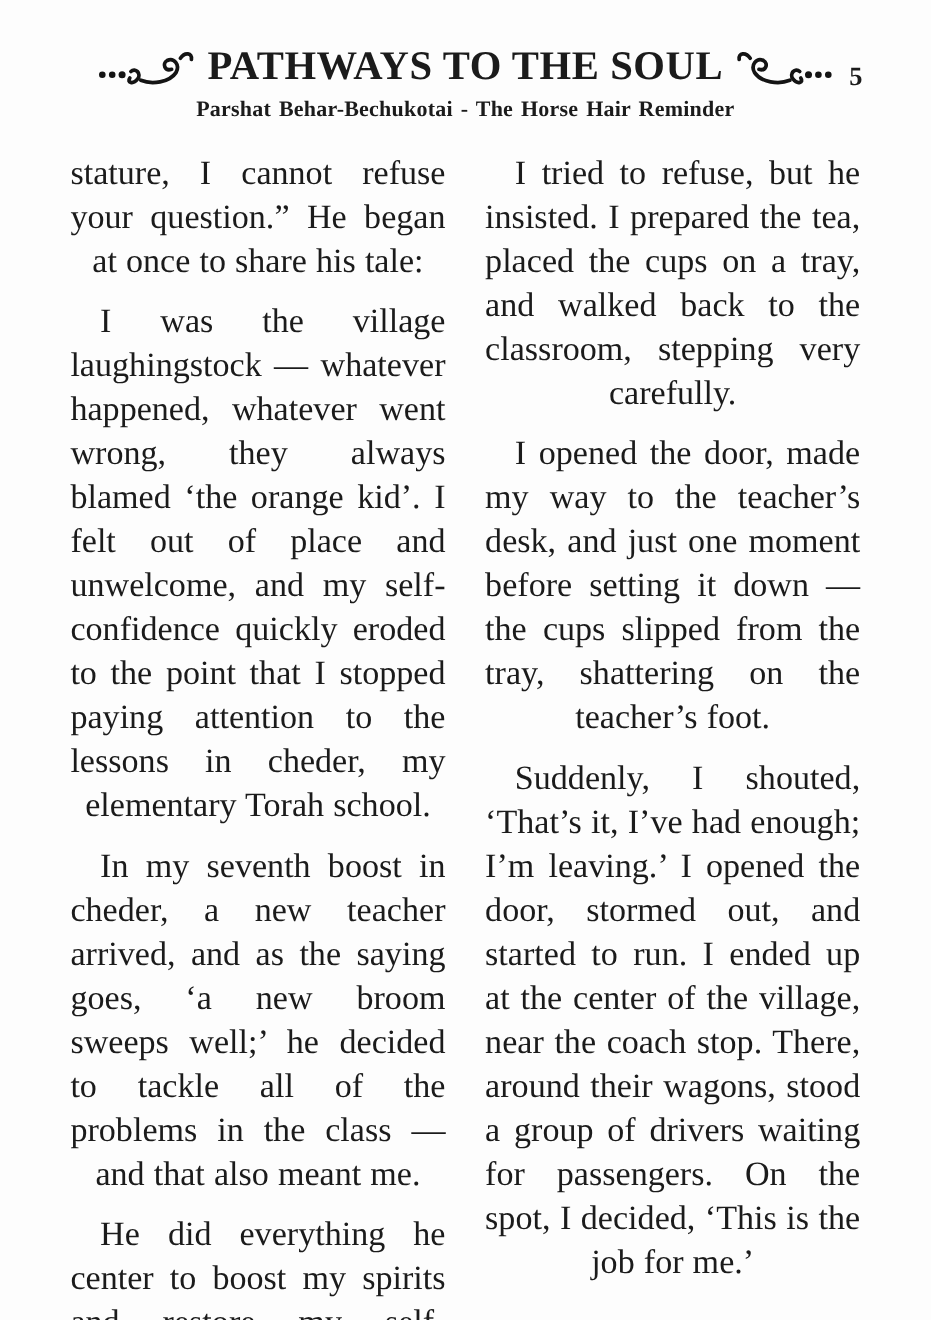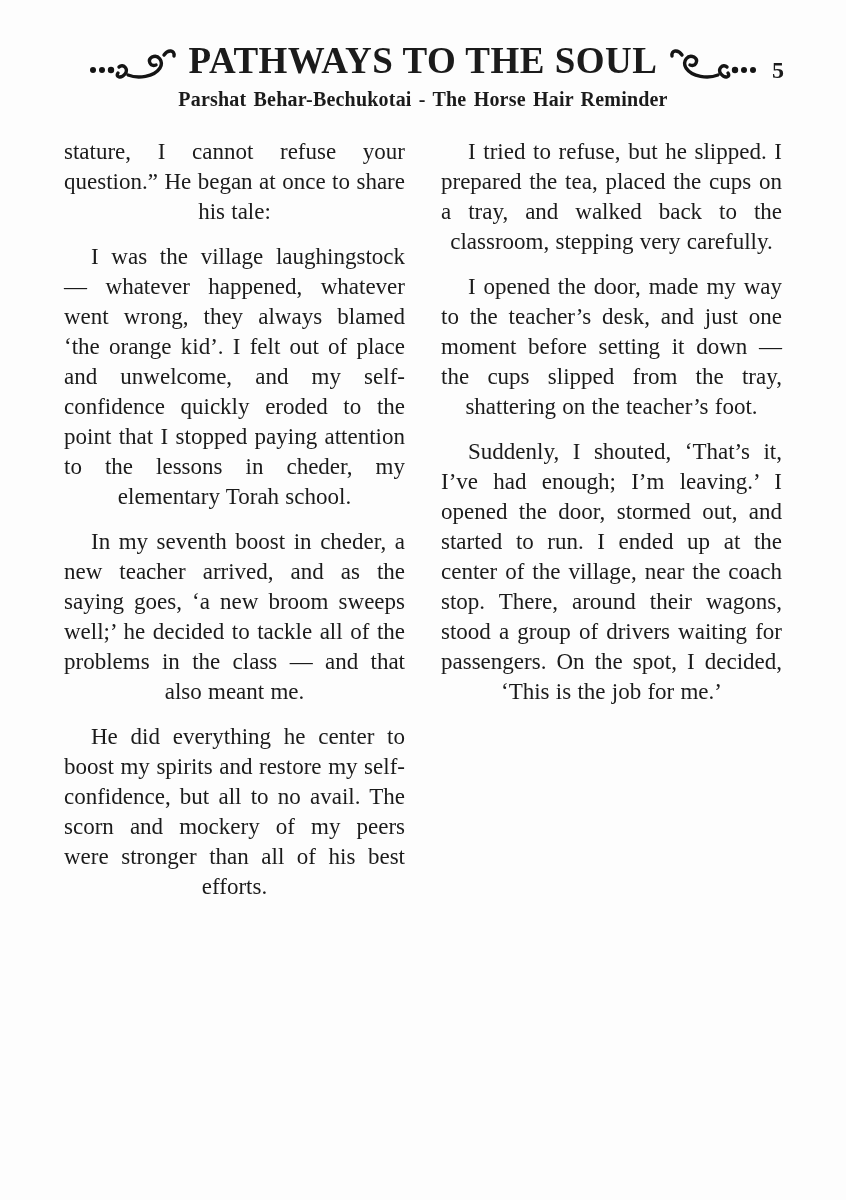--- a/index.html
+++ b/index.html
@@ -9,21 +9,21 @@
     height: 1200px;
     background: #fdfdfd;
     box-sizing: border-box;
     font-family: "Liberation Serif", serif;
     color: #1b1b1b;
     overflow: hidden;
   }
   .header { position: relative; padding-top: 44px; }
   .header-row {
     display: flex;
-    align-items: center;
+    align-items: flex-start;
     justify-content: center;
     gap: 7px;
   }
   .ornament { display: inline-flex; align-items: center; }
   .ornament svg { display: block; }
   .ornament.mirror svg { transform: scaleX(-1); }
   .page-title {
     font-size: 37px;
     font-weight: bold;
     letter-spacing: 0.5px;
@@ -50,22 +50,22 @@
   }
   .columns {
     display: flex;
     gap: 36px;
     padding: 0 64px;
     margin-top: 26px;
   }
   .col { flex: 1; min-width: 0; }
   .col p {
     margin: 0 0 15px 0;
-    font-size: 23px;
-    line-height: 30px;
+    font-size: 31px;
+    line-height: 40px;
     text-align: justify;
     text-align-last: center;
     text-indent: 27px;
     hyphens: none;
     -webkit-hyphens: none;
     word-spacing: 0.5px;
   }
   .col p.continuation { text-indent: 0; }
 </style>
 </head>
@@ -110,19 +110,19 @@
   </div>
 
   <div class="columns">
     <div class="col">
       <p class="continuation">stature, I cannot refuse your question.” He began at once to share his tale:</p>
       <p>I was the village laughingstock — whatever happened, whatever went wrong, they always blamed ‘the orange kid’. I felt out of place and unwelcome, and my self-confidence quickly eroded to the point that I stopped paying attention to the lessons in cheder, my elementary Torah school.</p>
       <p>In my seventh boost in cheder, a new teacher arrived, and as the saying goes, ‘a new broom sweeps well;’ he decided to tackle all of the problems in the class — and that also meant me.</p>
       <p>He did everything he center to boost my spirits and restore my self-confidence, but all to no avail. The scorn and mockery of my peers were stronger than all of his best efforts.</p>
     </div>
     <div class="col">
-      <p>I tried to refuse, but he slipped. I prepared the tea, placed the cups on a tray, and walked back to the classroom, stepping very carefully.</p>
+      <p>I tried to refuse, but he insisted. I prepared the tea, placed the cups on a tray, and walked back to the classroom, stepping very carefully.</p>
       <p>I opened the door, made my way to the teacher’s desk, and just one moment before setting it down — the cups slipped from the tray, shattering on the teacher’s foot.</p>
       <p>Suddenly, I shouted, ‘That’s it, I’ve had enough; I’m leaving.’ I opened the door, stormed out, and started to run. I ended up at the center of the village, near the coach stop. There, around their wagons, stood a group of drivers waiting for passengers. On the spot, I decided, ‘This is the job for me.’</p>
     </div>
   </div>
 
 </div>
 
 </body></html>

